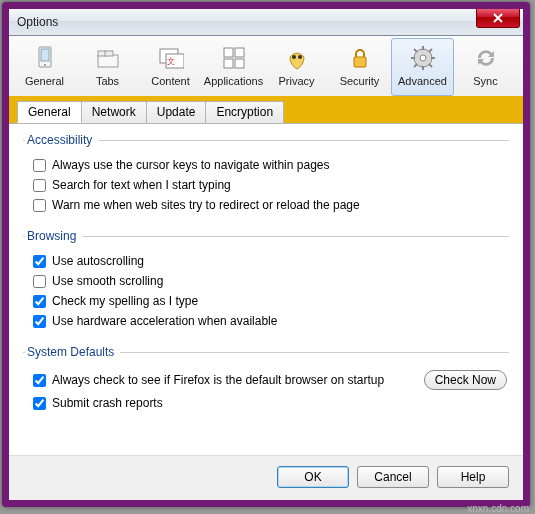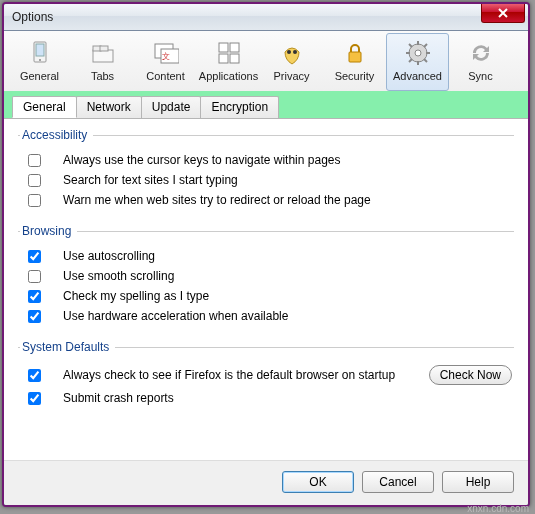--- a/index.html
+++ b/index.html
@@ -9,22 +9,22 @@
     font-size: 12px;
     background: #999;
     width: 535px;
     height: 514px;
     overflow: hidden;
   }
   .window {
     width: 528px;
     height: 505px;
     margin: 2px;
-    background: #86efac;
-    border: 2px solid #701a75;
+    background: #eab308;
+    border: 7px solid #701a75;
     border-radius: 4px;
     box-shadow: 0 0 4px rgba(0,0,0,0.5);
     display: flex;
     flex-direction: column;
     overflow: hidden;
   }
   .titlebar {
     height: 27px;
     background: linear-gradient(to bottom,#f4f7fb 0%, #e3e9ef 45%, #d6dee7 46%, #e3e9ef 100%);
     border-bottom: 1px solid #7a8aa0;
@@ -104,21 +104,21 @@
     padding:8px 2px 4px 2px;
   }
   legend {
     color:#15428b;
     font-size:12px;
     padding-right:6px;
   }
   .row {
     display:flex;align-items:center;
     padding:3px 0 3px 8px;
-    gap:22px;
+    gap:6px;
   }
   input[type=checkbox]{
     width:13px;height:13px;margin:0;
   }
   .checknow-row { display:flex; align-items:center; }
   .checknow-btn {
     margin-left:auto;
     padding:2px 10px;
     font-size:12px;
     border:1px solid #888;
@@ -266,21 +266,21 @@
   <div class="content">
 
     <fieldset>
       <legend>Accessibility</legend>
       <div class="row">
           <input type="checkbox" style="">
           <label>Always use the cursor keys to navigate within pages</label>
         </div>
       <div class="row">
           <input type="checkbox" style="">
-          <label>Search for text sites I start typing</label>
+          <label>Search for text when I start typing</label>
         </div>
       <div class="row">
           <input type="checkbox" style="">
           <label>Warn me when web sites try to redirect or reload the page</label>
         </div>
     </fieldset>
 
     <fieldset>
       <legend>Browsing</legend>
       <div class="row">

